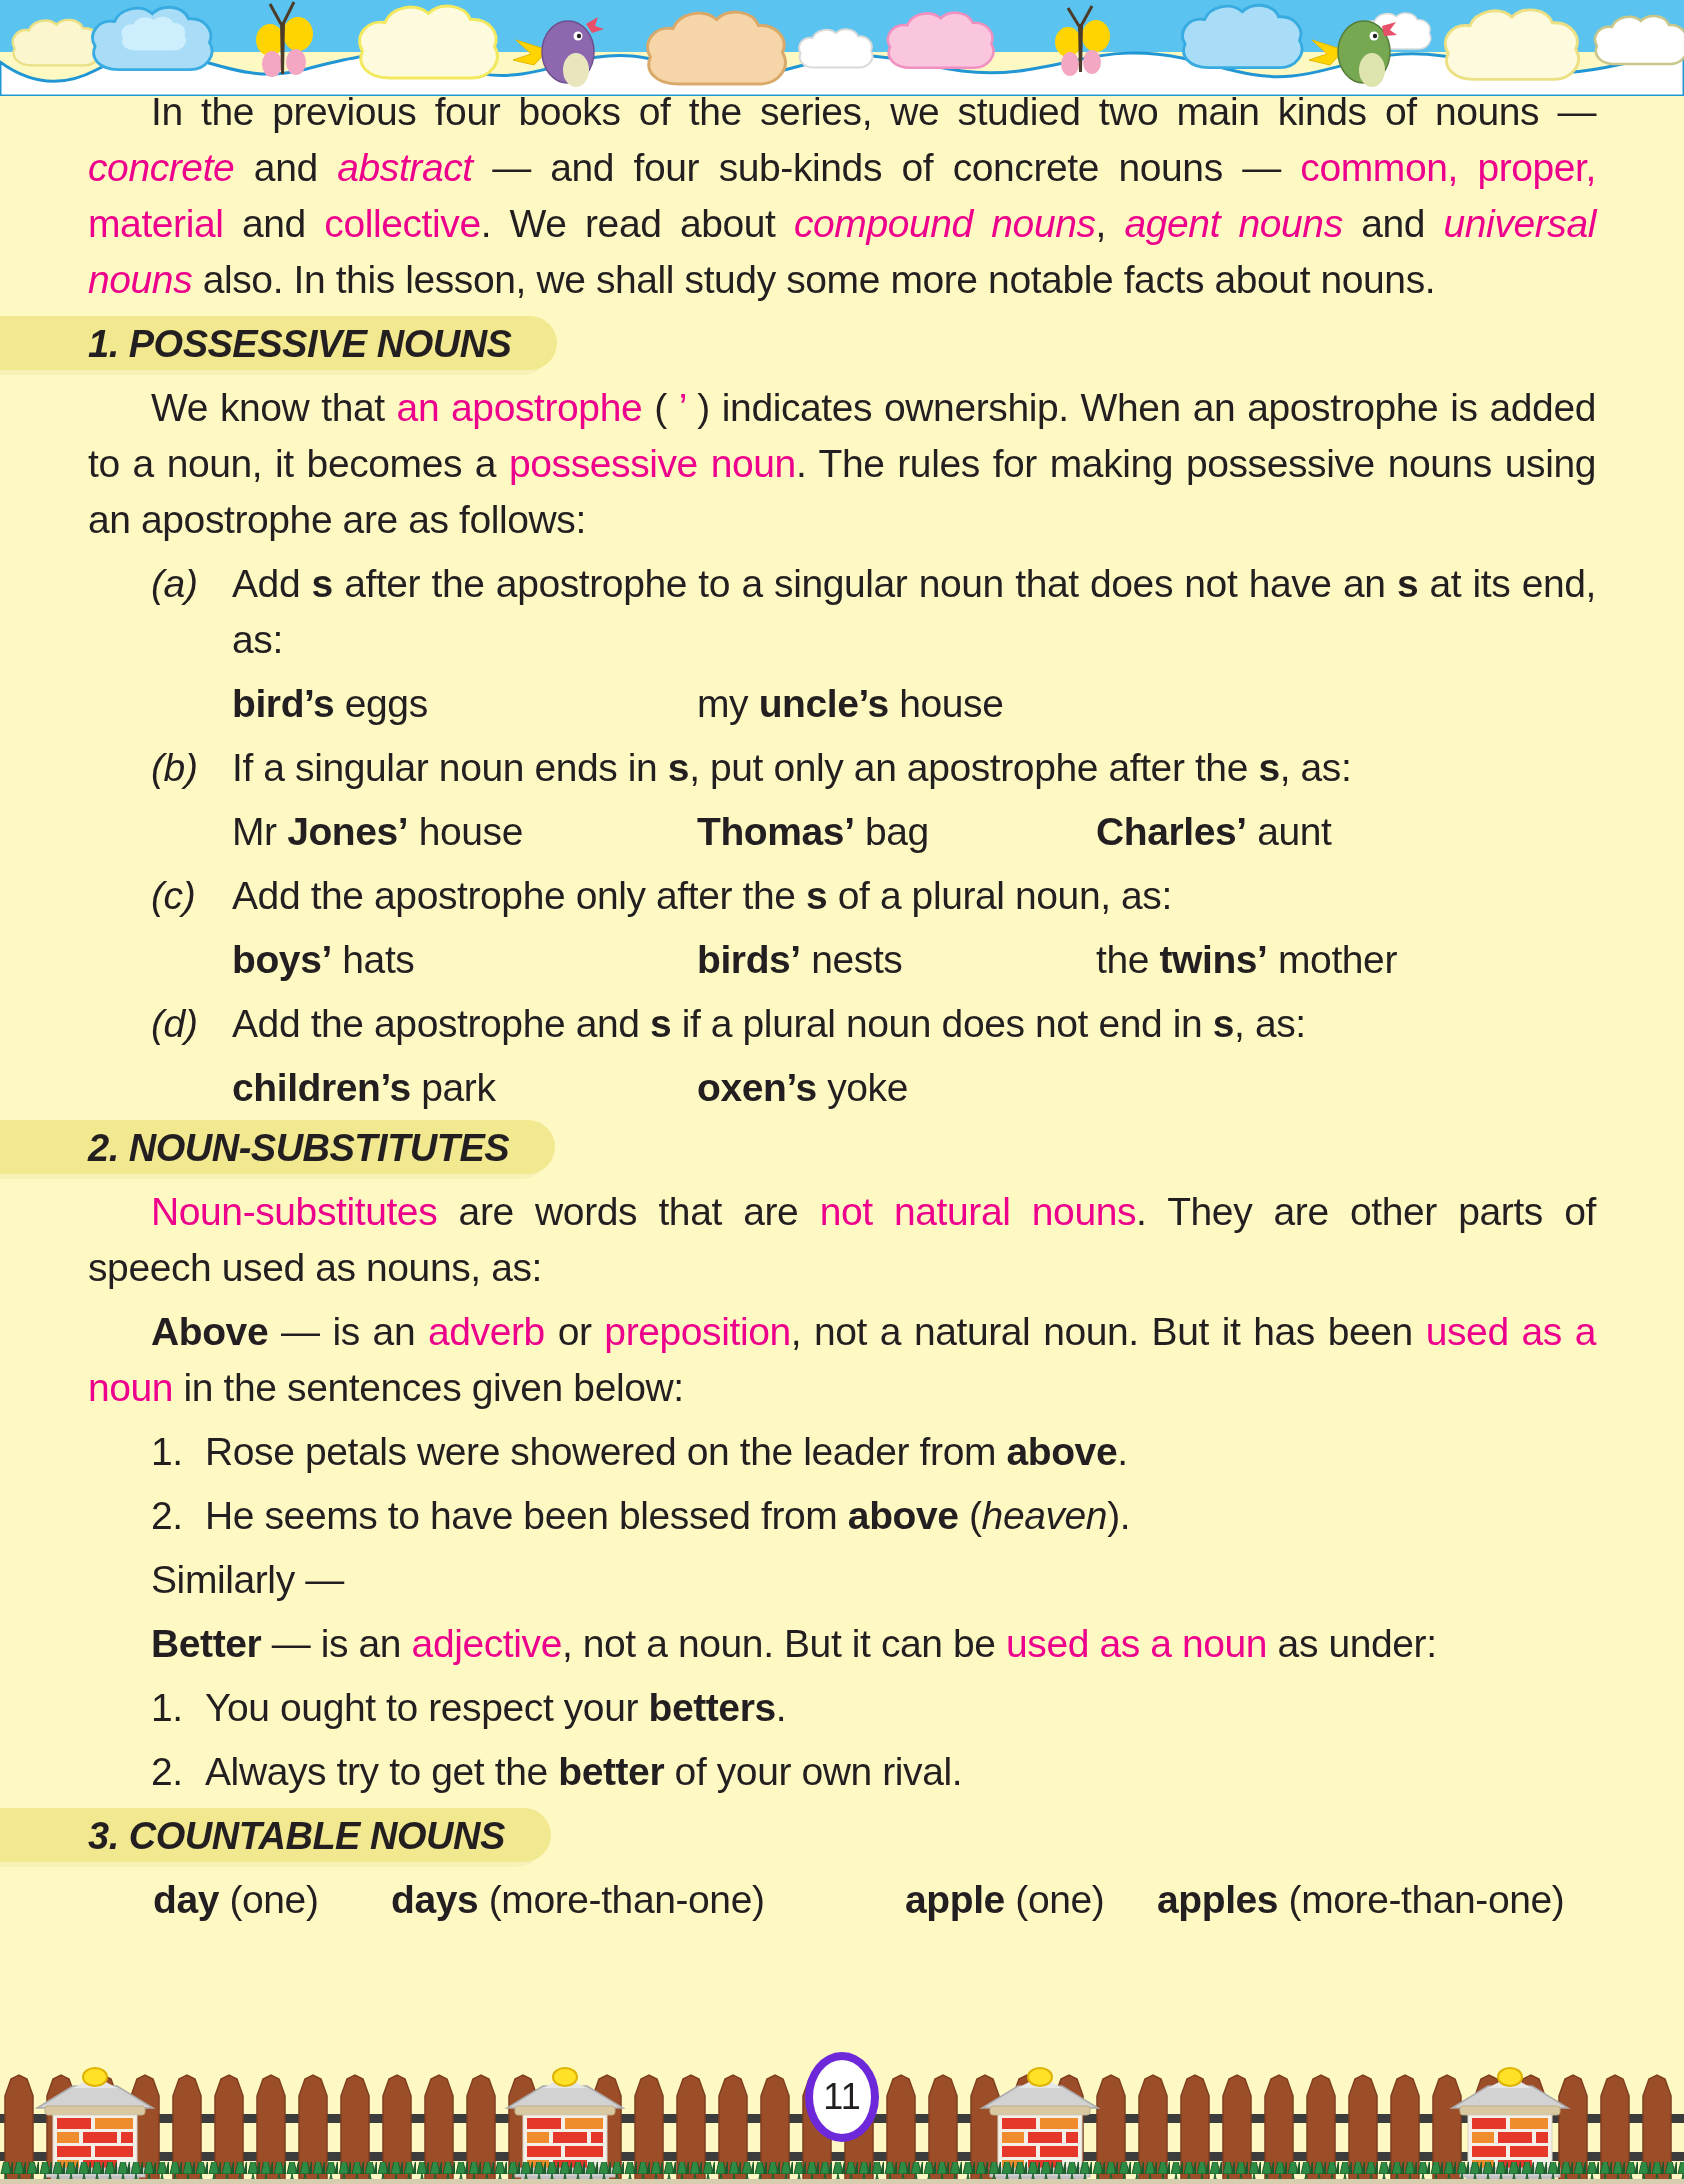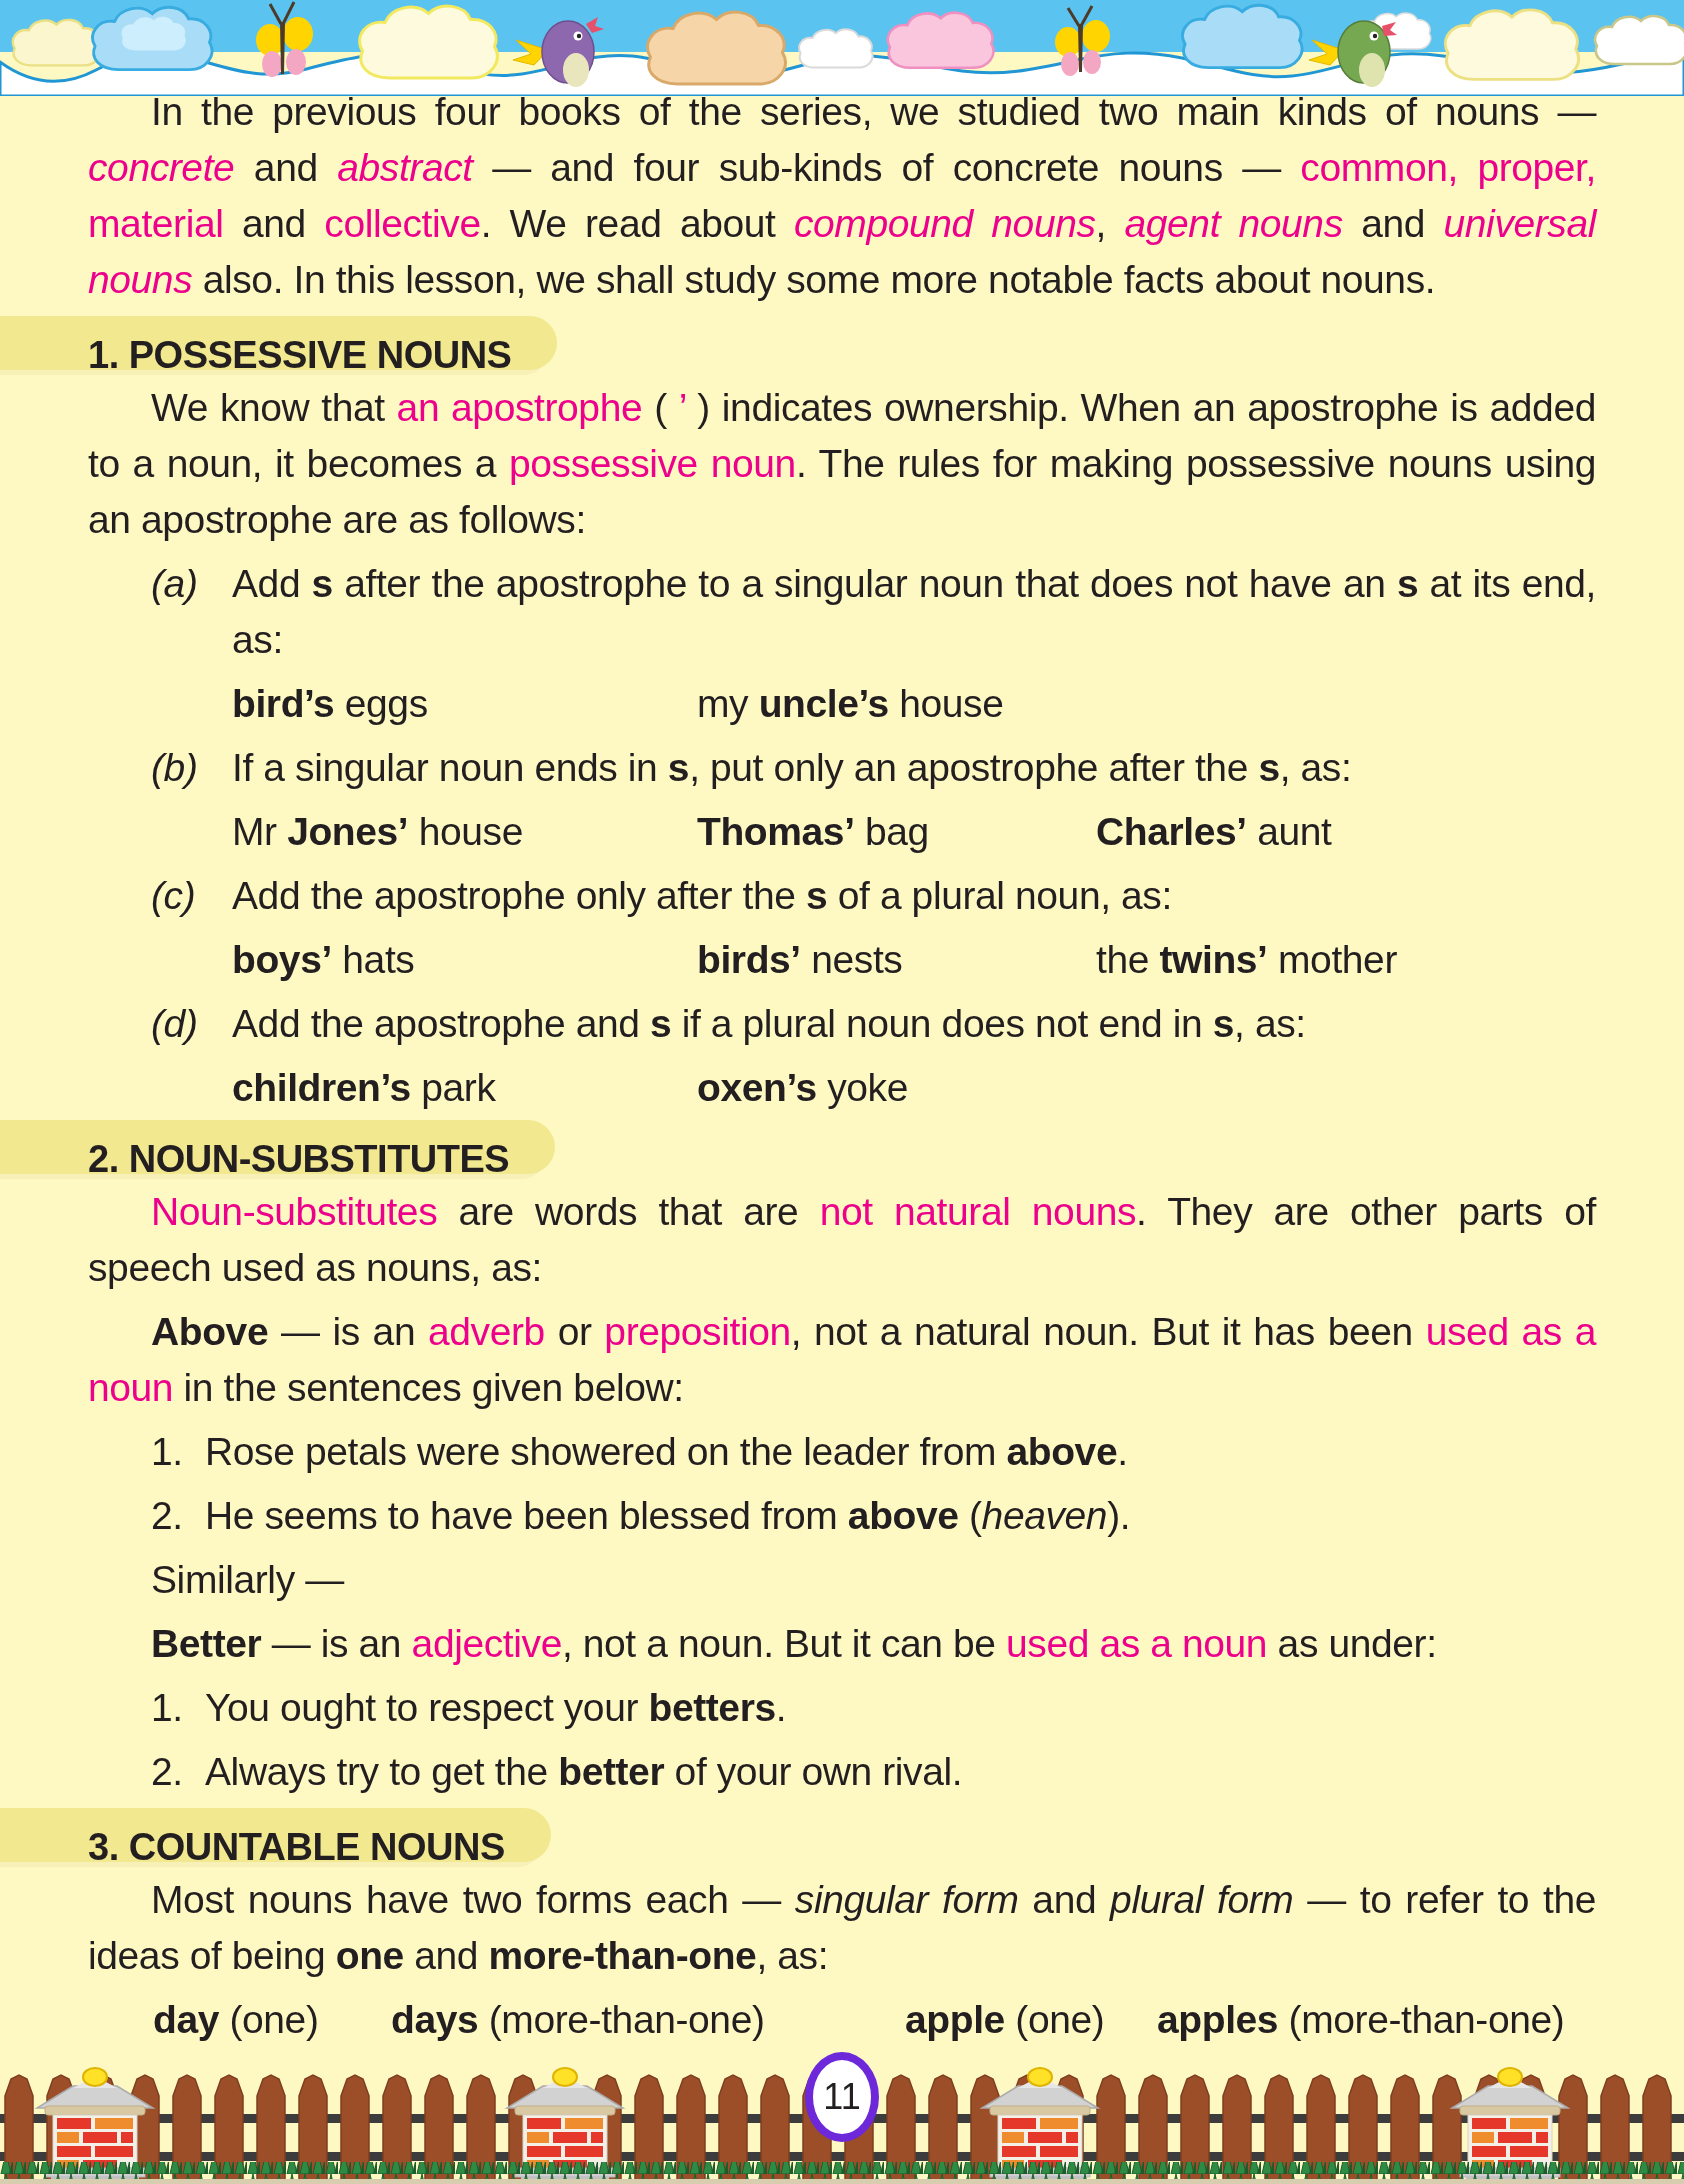--- a/index.html
+++ b/index.html
@@ -21,26 +21,27 @@
   .content{
     position:absolute;top:84px;left:88px;right:88px;
     font-size:39px;line-height:56px;letter-spacing:-0.4px;
   }
   .para{margin:0 0 8px;}
   .indent{text-indent:63px;}
   .just{text-align:justify;}
 
   .pill{
     display:block;width:max-content;max-width:700px;
-    margin:4px 0 10px -88px;padding:12px 46px 0 88px;
+    margin:4px 0 10px -88px;padding:1px 46px 0 88px;
     height:54px;line-height:54px;
     background:var(--highlight);
     border-radius:0 30px 30px 0;
     font-weight:bold;font-size:38px;letter-spacing:-0.5px;
     box-shadow:-6px 8px 0 -3px #f7f1b8;
+    font-style:italic;
   }
 
   .rule{position:relative;padding-left:144px;margin:8px 0;text-align:justify;}
   .rule .marker{position:absolute;left:63px;top:0;font-style:italic;}
   .nli{position:relative;padding-left:117px;margin:8px 0;}
   .nli .marker{position:absolute;left:63px;top:0;}
 
   .ex-row{display:flex;margin:2px 0;}
   .ex-row .c1{margin-left:144px;width:465px;}
   .ex-row .c2{width:399px;}
@@ -173,21 +174,20 @@
 
     <p class="para indent"><span>Similarly —</span></p>
 
     <p class="para indent"><span class="b">Better</span><span> — is an </span><span class="p">adjective</span><span>, not a noun. But it can be </span><span class="p">used as a noun</span><span> as under:</span></p>
 
     <div class="nli"><span class="marker">1.</span><span>You ought to respect your </span><span class="b">betters</span><span>.</span></div>
     <div class="nli"><span class="marker">2.</span><span>Always try to get the </span><span class="b">better</span><span> of your own rival.</span></div>
 
     <h2 class="pill">3. COUNTABLE NOUNS</h2>
 
-    <p class="para indent just"><span>Most nouns have two forms each — </span><span class="i">singular form</span><span> and </span><span class="i">plural form</span><span> — to refer to the ideas of being </span><span class="b">one</span><span> and </span><span class="b">more-than-one</span><span>, as:</span></p>
 
     <div class="ex-row">
       <span class="c4a"><span class="b">day</span><span>  (one)</span></span>
       <span class="c4b"><span class="b">days</span><span> (more-than-one)</span></span>
       <span class="c4c"><span class="b">apple</span><span> (one)</span></span>
       <span class="c4d"><span class="b">apples</span><span> (more-than-one)</span></span>
     </div>
 
   </main>
 

